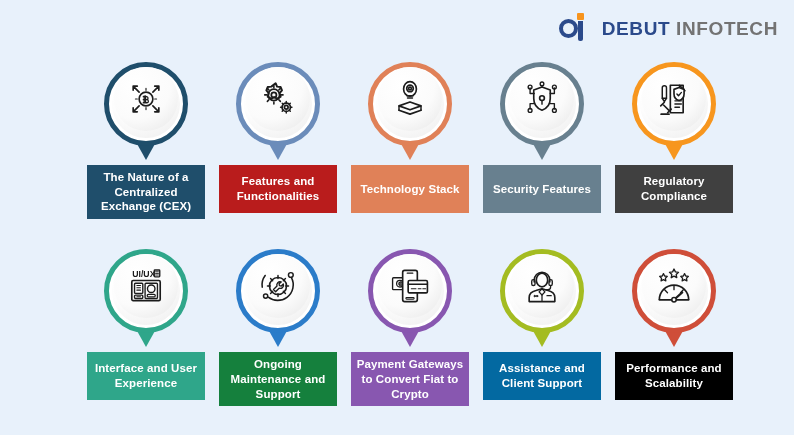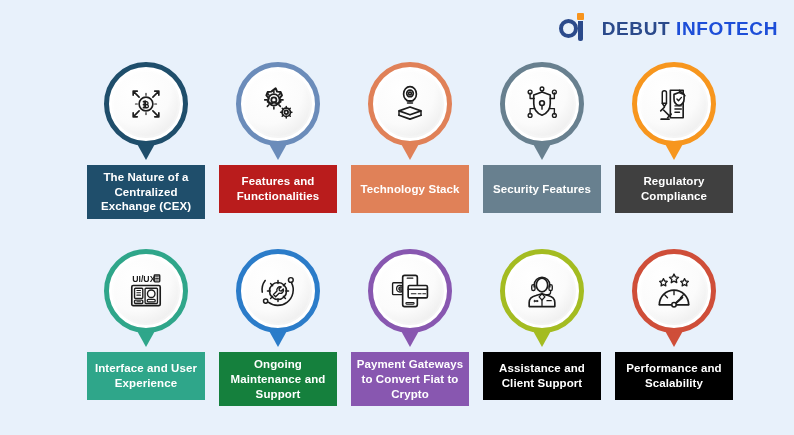--- a/index.html
+++ b/index.html
@@ -64,21 +64,21 @@
   }
 
   .logo-text {
     font-size: 19px;
     font-weight: bold;
     letter-spacing: 0.6px;
     line-height: 1;
     white-space: nowrap;
   }
   .logo-debut { color: #2b4a8b; margin-left: 8px; }
-  .logo-infotech { color: #1d4ed8; }
+  .logo-infotech { color: #737373; }
 
   
   .grid {
     position: absolute;
     left: 87px;
     top: 62px;
     width: 620px;
   }
 
   .row {
@@ -107,21 +107,20 @@
 
   .badge {
     position: relative;
     width: 84px;
     height: 84px;
     border-radius: 50%;
     border-width: 5px;
     border-style: solid;
     background: radial-gradient(circle at 38% 30%, #ffffff 0%, #fdfdfd 45%, #e9e9e9 100%);
     display: flex;
-    align-items: center;
     justify-content: center;
     box-shadow: inset 0 0 0 3px #ffffff;
     z-index: 2;
   }
 
   .badge-inner {
     width: 64px;
     height: 64px;
     border-radius: 50%;
     background: radial-gradient(circle at 35% 28%, #ffffff 0%, #fbfbfb 55%, #e6e6e6 100%);
@@ -376,21 +375,21 @@
               <path d="M10 41v-4.5c0-4 3.4-6.6 7.4-7.6l6.6-1.9 6.6 1.9c4 1 7.4 3.6 7.4 7.6V41z"></path>
               <path d="M24 27l-3.2 3.4 3.2 3.4 3.2-3.4z" stroke-width="1.4"></path>
               <path d="M24 33.8v6" stroke-width="1.4"></path>
               <path d="M29.5 34.5h4.5" stroke-width="1.6"></path>
               <circle cx="16" cy="35" r="0.8" stroke-width="1" fill="#1c1c1c"></circle>
               <circle cx="18.6" cy="35" r="0.8" stroke-width="1" fill="#1c1c1c"></circle>
             </svg>
           </div>
         </div>
       </div>
-      <div class="label-box" style="background:#000000">Assistance and Client Support</div>
+      <div class="label-box" style="background:#0369a1">Assistance and Client Support</div>
     </div>
 
     <div class="card">
       <div class="badge-wrap">
         <div class="pin" style="border-top-color:#cf4e39"></div>
         <div class="badge" style="border-color:#cf4e39">
           <div class="badge-inner">
             <svg viewBox="0 0 48 48" fill="none" stroke="#1c1c1c" stroke-width="1.8" stroke-linecap="round" stroke-linejoin="round">
               <path d="M24 5.5l1.5 3.1 3.4.5-2.5 2.4.6 3.4-3-1.6-3 1.6.6-3.4-2.5-2.4 3.4-.5z" stroke-width="1.5"></path>
               <path d="M12.5 10.5l1.3 2.6 2.9.4-2.1 2 .5 2.9-2.6-1.4-2.6 1.4.5-2.9-2.1-2 2.9-.4z" stroke-width="1.4"></path>

